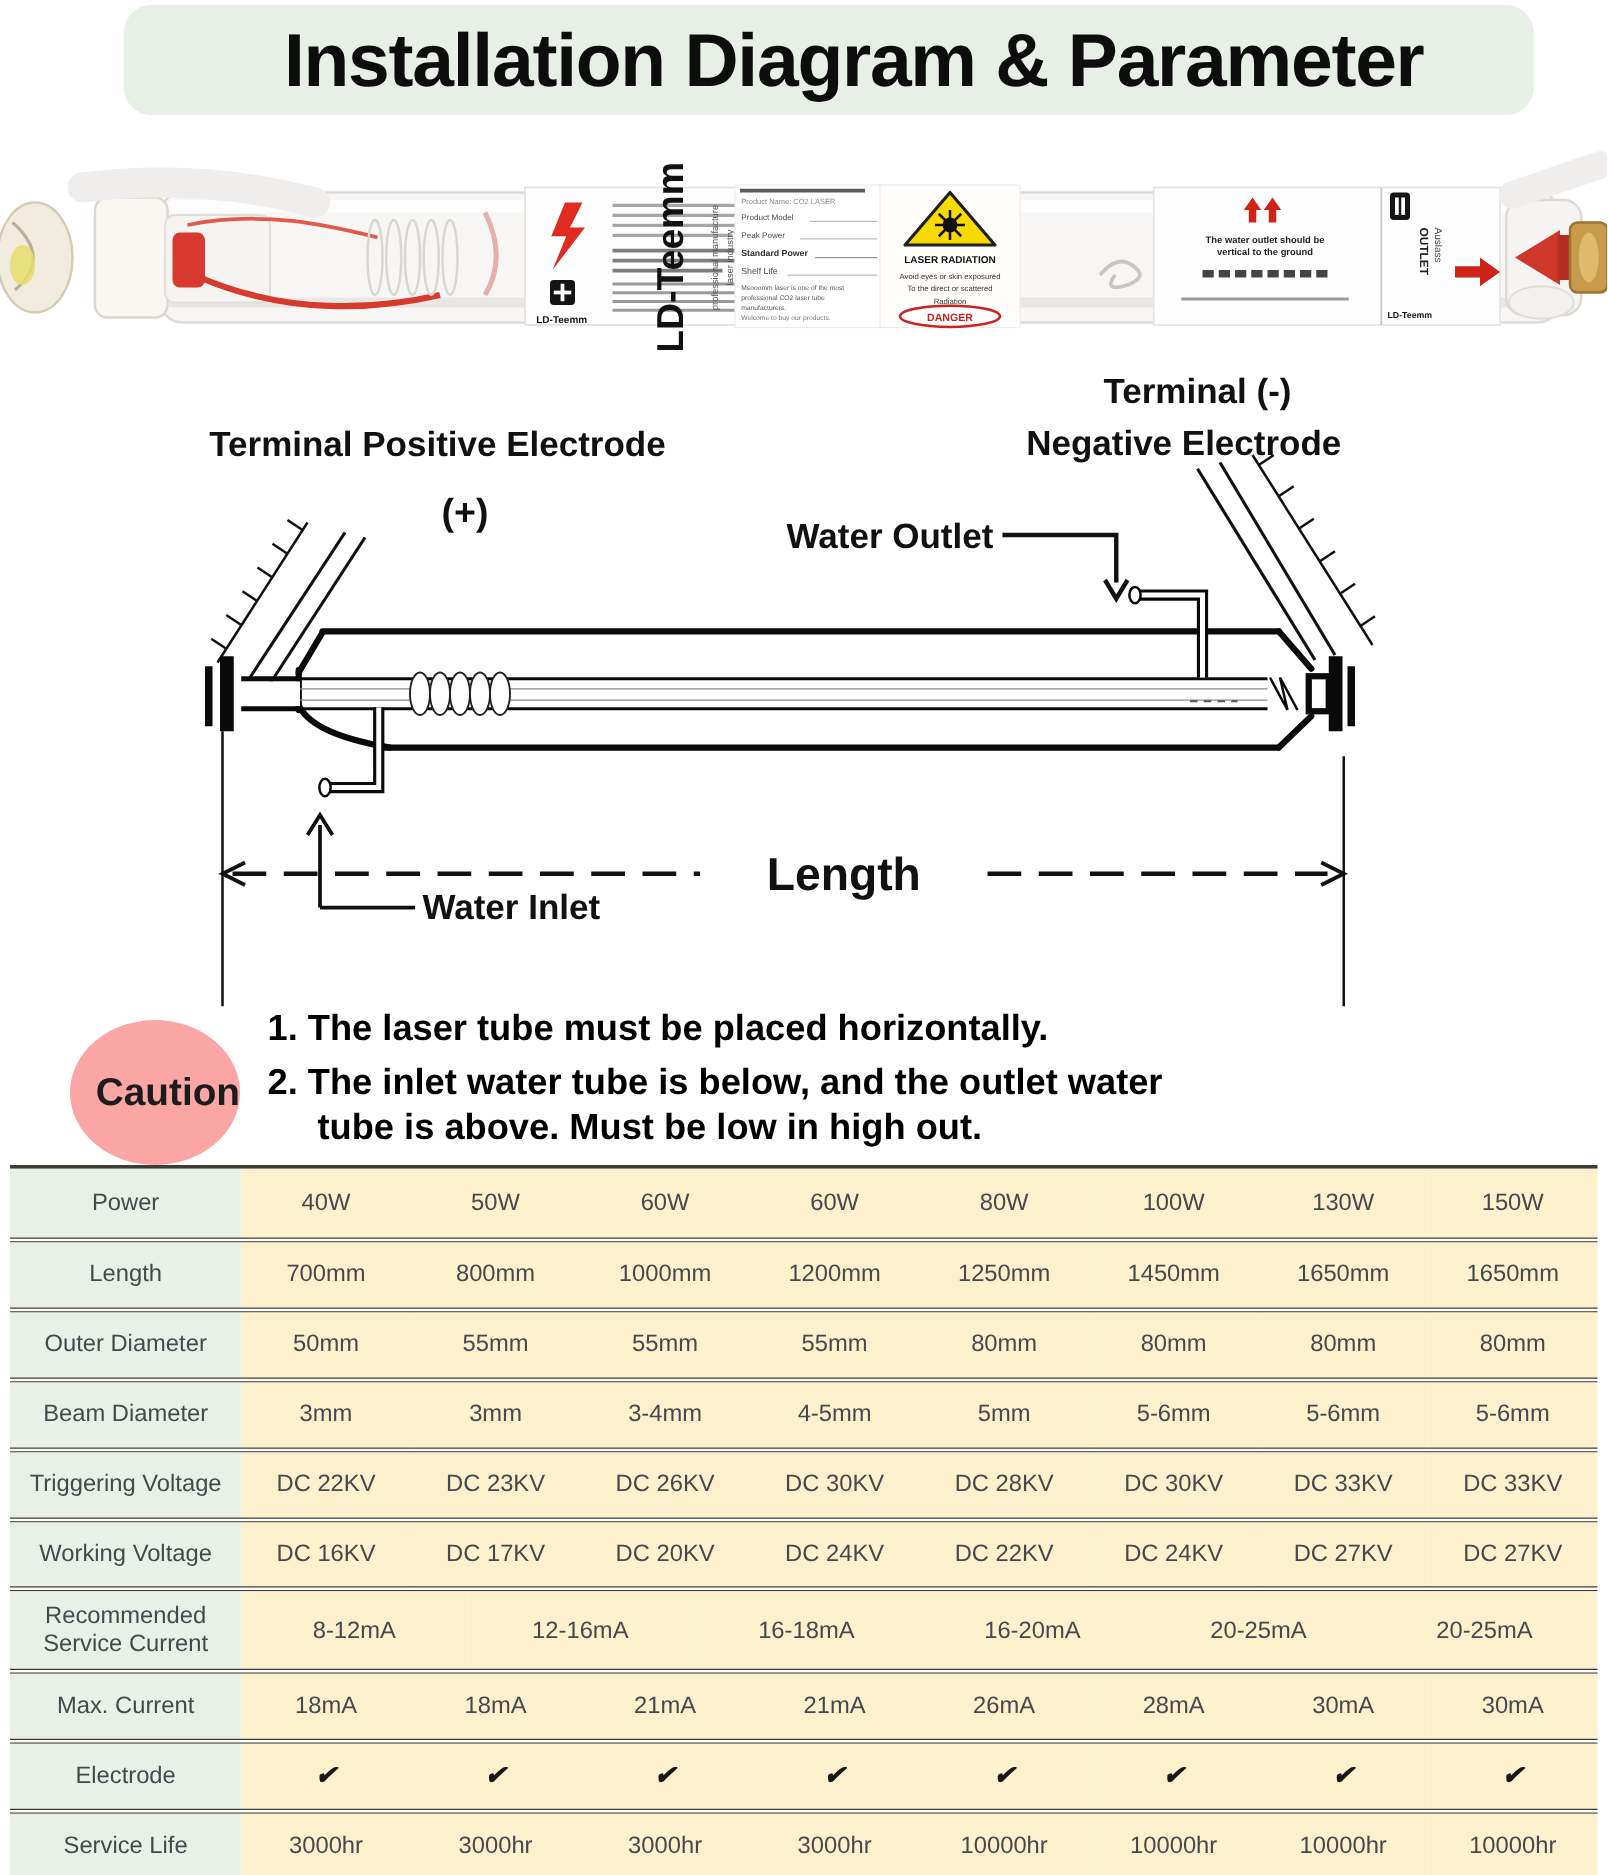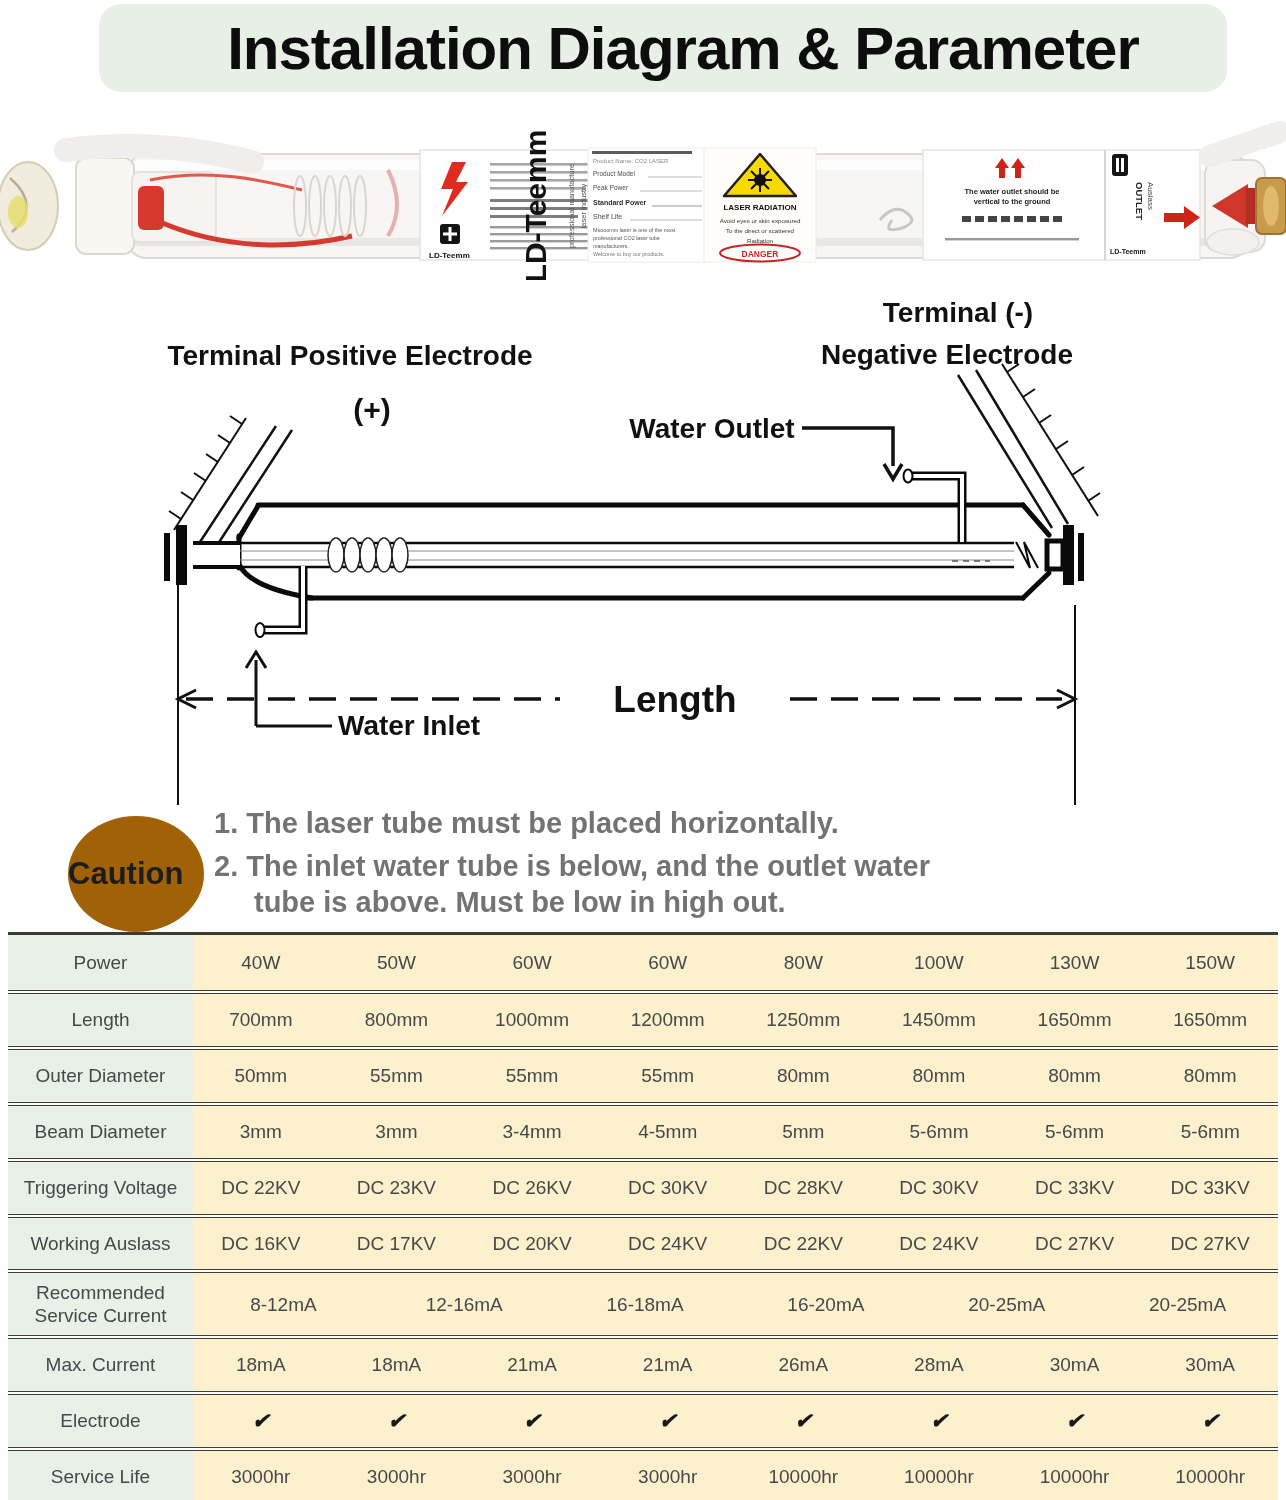--- a/index.html
+++ b/index.html
@@ -12,24 +12,24 @@
   .banner h1{margin:0;font-size:60px;font-weight:800;letter-spacing:-1px;color:#0d0d0d;white-space:nowrap;}
 
   
   .photo{position:absolute;left:0;top:120px;width:1286px;height:160px;}
 
   
   .diagram{position:absolute;left:0;top:280px;width:1286px;height:530px;}
   .dg-label{font-weight:700;fill:#111;}
 
   
-  .caution-badge{position:absolute;left:68px;top:816px;width:136px;height:116px;border-radius:50%;
-                 background:#a16207;display:flex;align-items:center;justify-content:flex-start;}
+  .caution-badge{position:absolute;left:56px;top:816px;width:136px;height:116px;border-radius:50%;
+                 background:#fca5a5;display:flex;align-items:center;justify-content:flex-end;}
   .caution-badge span{font-size:31px;font-weight:700;color:#1c1c1c;}
-  .caution-items{position:absolute;left:214px;top:806px;width:1010px;color:#737373;}
+  .caution-items{position:absolute;left:214px;top:806px;width:1010px;color:#000000;}
   .caution-items .item{font-size:29px;font-weight:700;line-height:1.22;margin-bottom:8px;
                        padding-left:40px;text-indent:-40px;white-space:pre-line;}
 
   
   .ptable{position:absolute;left:8px;top:932px;width:1270px;height:568px;
           border-top:3px solid #3c3c32;display:flex;flex-direction:column;}
   .trow{display:flex;height:72px;box-sizing:border-box;border-top:4px double #3c3c32;}
   .trow:first-child{border-top:none;}
   .trow.tall{height:85px;}
   .tcell{display:flex;align-items:center;justify-content:center;text-align:center;
@@ -349,21 +349,21 @@
         <div class="tcell val">DC 22KV</div>
         <div class="tcell val">DC 23KV</div>
         <div class="tcell val">DC 26KV</div>
         <div class="tcell val">DC 30KV</div>
         <div class="tcell val">DC 28KV</div>
         <div class="tcell val">DC 30KV</div>
         <div class="tcell val">DC 33KV</div>
         <div class="tcell val">DC 33KV</div>
       </div>
       <div class="trow">
-        <div class="tcell label">Working Auslass</div>
+        <div class="tcell label">Working Voltage</div>
         <div class="tcell val">DC 16KV</div>
         <div class="tcell val">DC 17KV</div>
         <div class="tcell val">DC 20KV</div>
         <div class="tcell val">DC 24KV</div>
         <div class="tcell val">DC 22KV</div>
         <div class="tcell val">DC 24KV</div>
         <div class="tcell val">DC 27KV</div>
         <div class="tcell val">DC 27KV</div>
       </div>
       <div class="trow tall">

